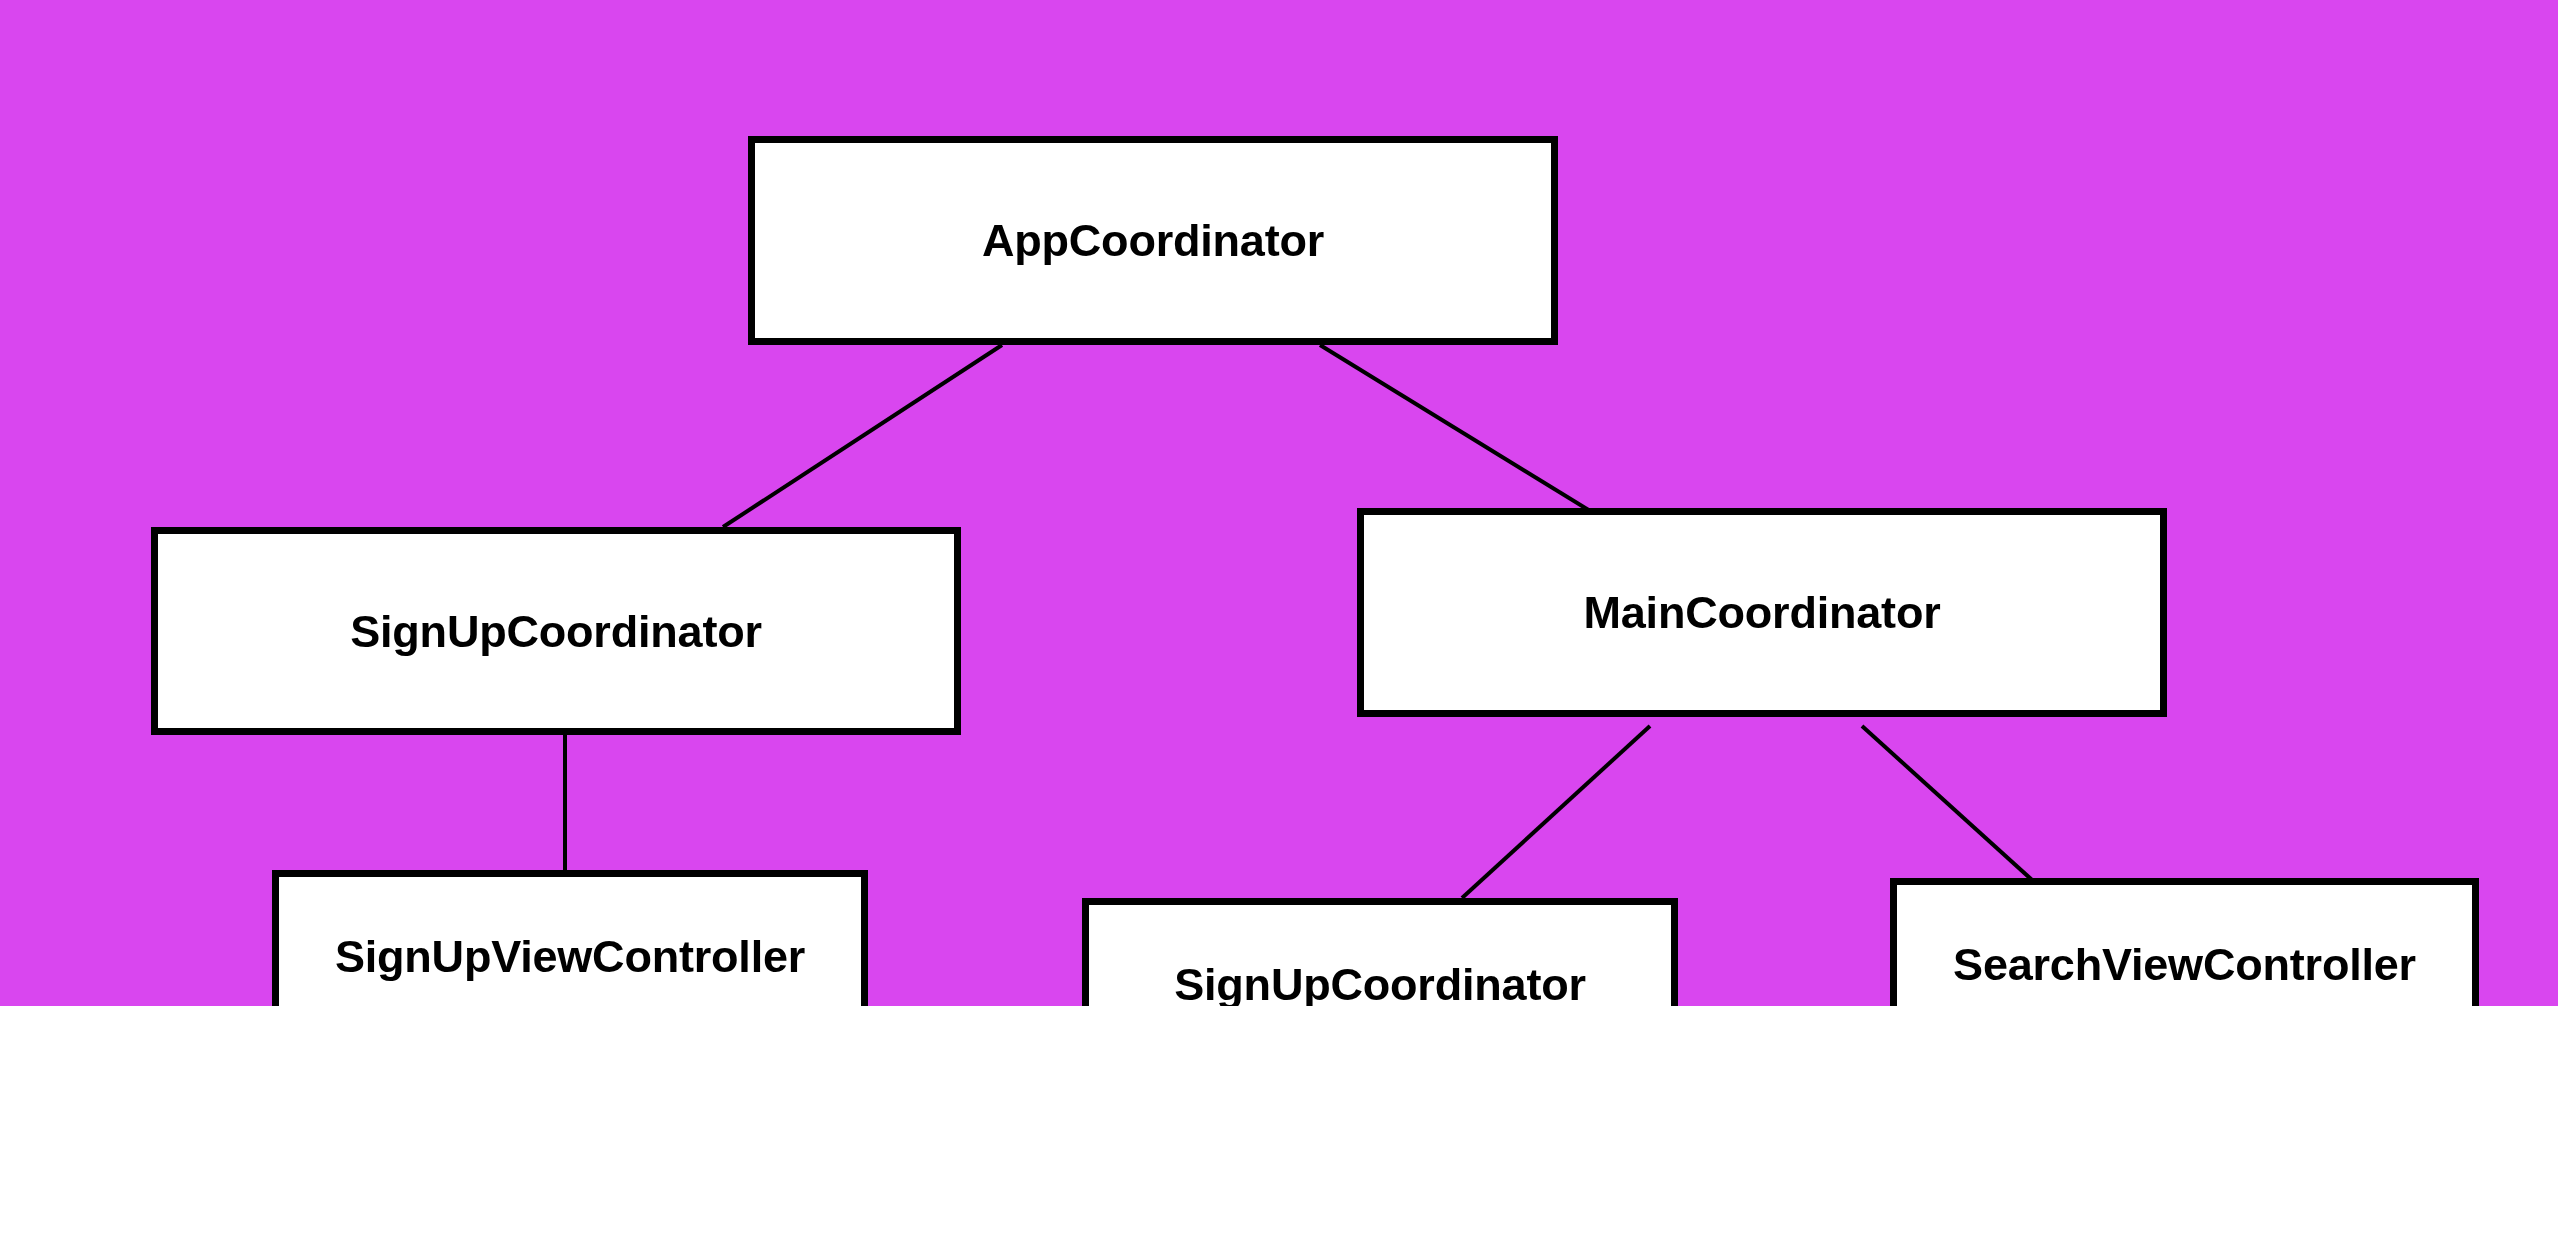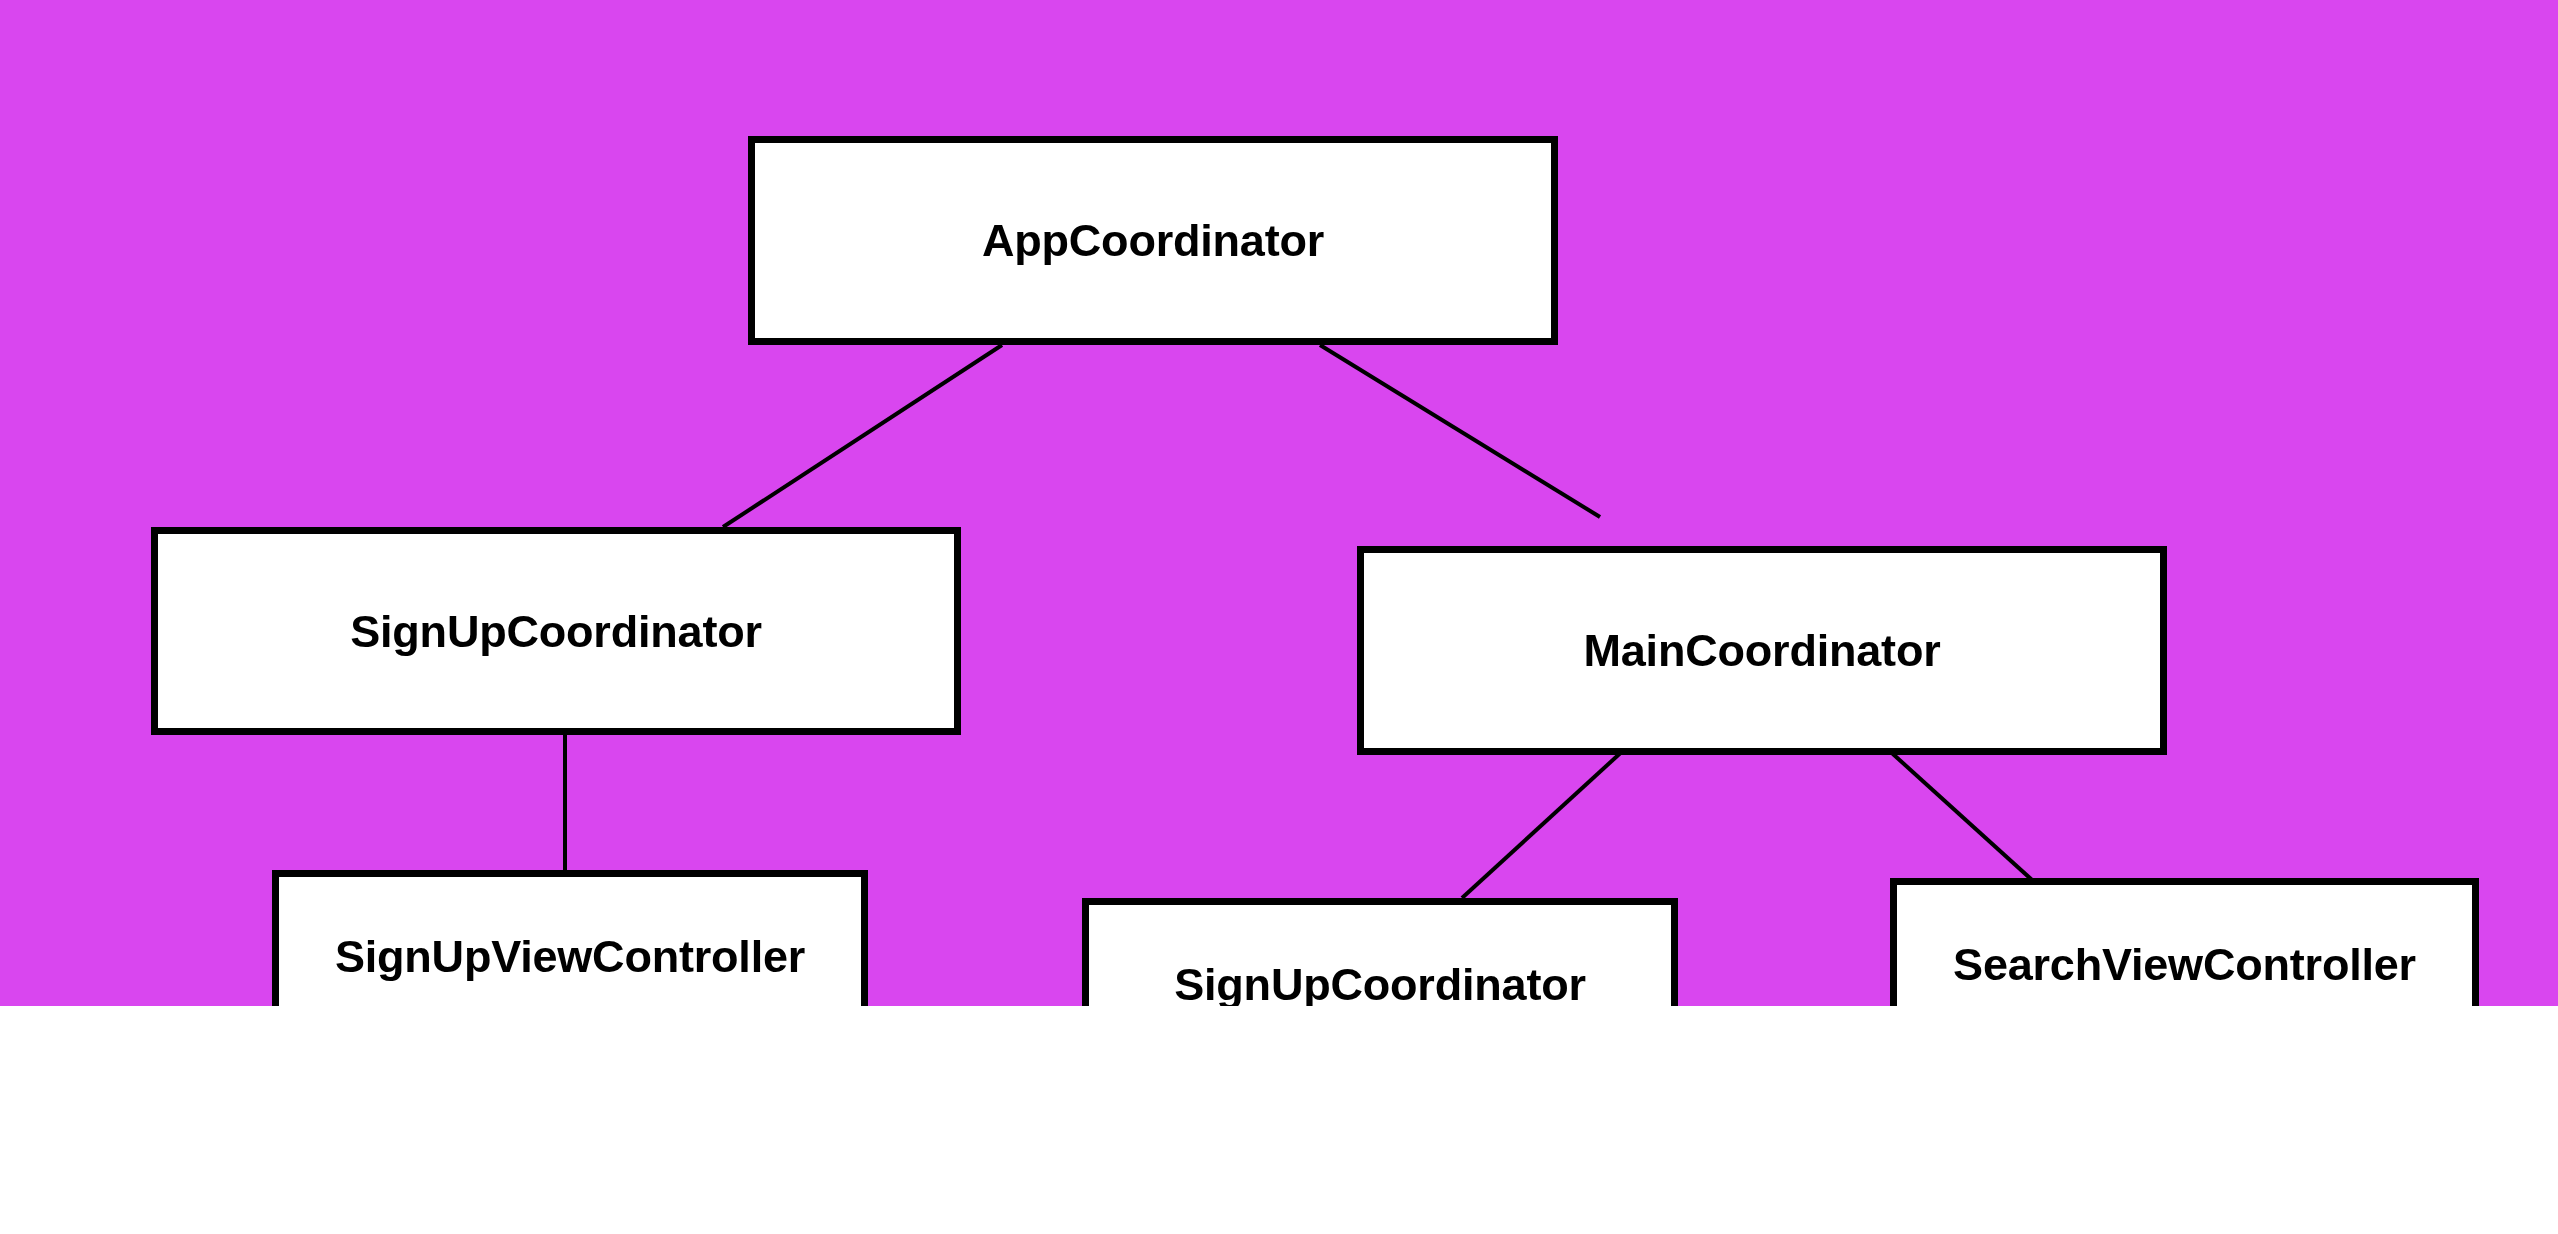--- a/index.html
+++ b/index.html
@@ -60,21 +60,21 @@
   </svg>
 
   <div class="node-box" style="left:748px; top:136px; width:810px; height:209px;">
     <span class="node-label">AppCoordinator</span>
   </div>
 
   <div class="node-box" style="left:151px; top:527px; width:810px; height:208px;">
     <span class="node-label">SignUpCoordinator</span>
   </div>
 
-  <div class="node-box" style="left:1357px; top:546px; width:810px; height:209px;">
+  <div class="node-box" style="left:1357px; top:508px; width:810px; height:209px;">
     <span class="node-label">MainCoordinator</span>
   </div>
 
   <div class="node-box" style="left:272px; top:870px; width:596px; height:172px;">
     <span class="node-label">SignUpViewController</span>
   </div>
 
   <div class="node-box" style="left:1082px; top:898px; width:596px; height:172px;">
     <span class="node-label">SignUpCoordinator</span>
   </div>

